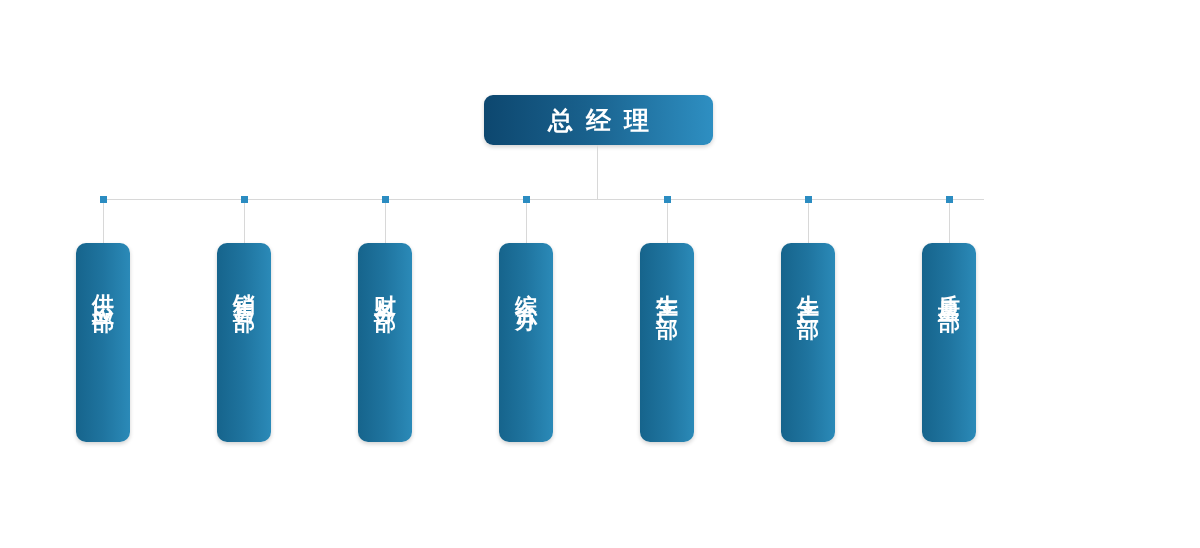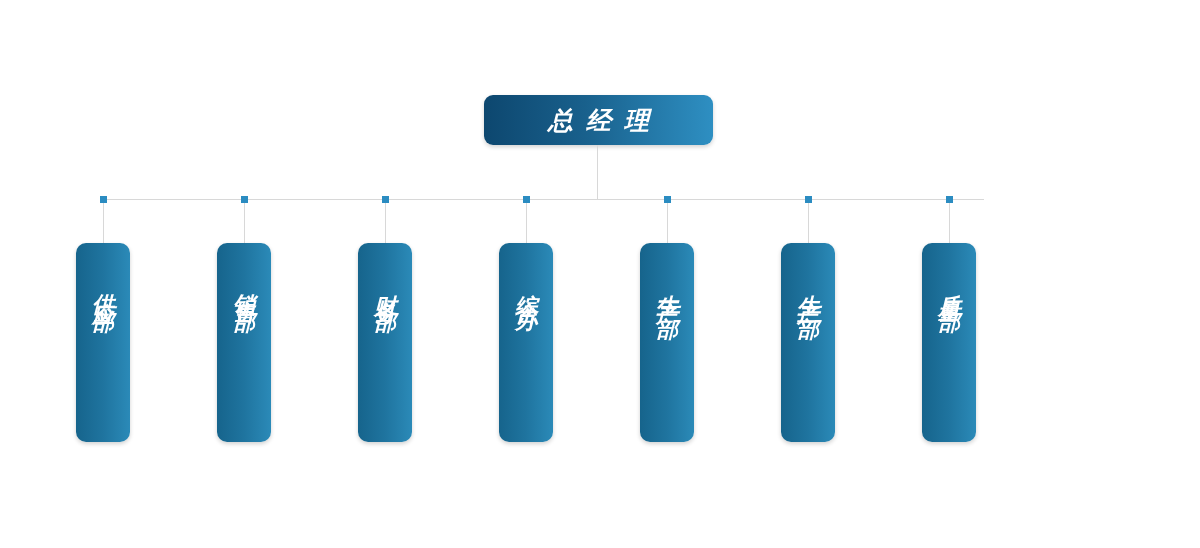--- a/index.html
+++ b/index.html
@@ -7,21 +7,20 @@
     padding: 0;
     background: #ffffff;
     font-family: "Liberation Sans", "DejaVu Sans", sans-serif;
   }
   .canvas {
     position: relative;
     width: 984px;
     height: 548px;
     background: #ffffff;
     overflow: hidden;
-    font-style: italic;
   }
 
   
   .root-box {
     position: absolute;
     left: 484px;
     top: 95px;
     width: 229px;
     height: 50px;
     border-radius: 9px;

